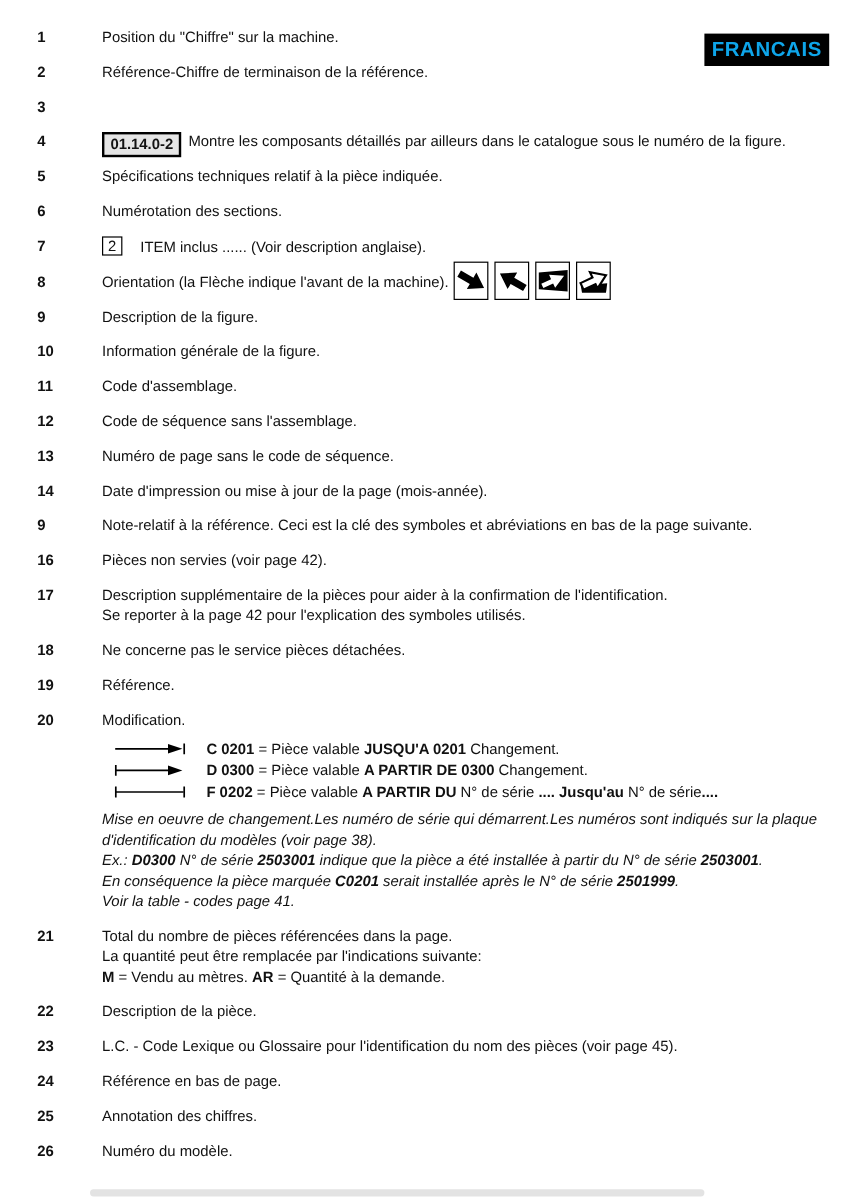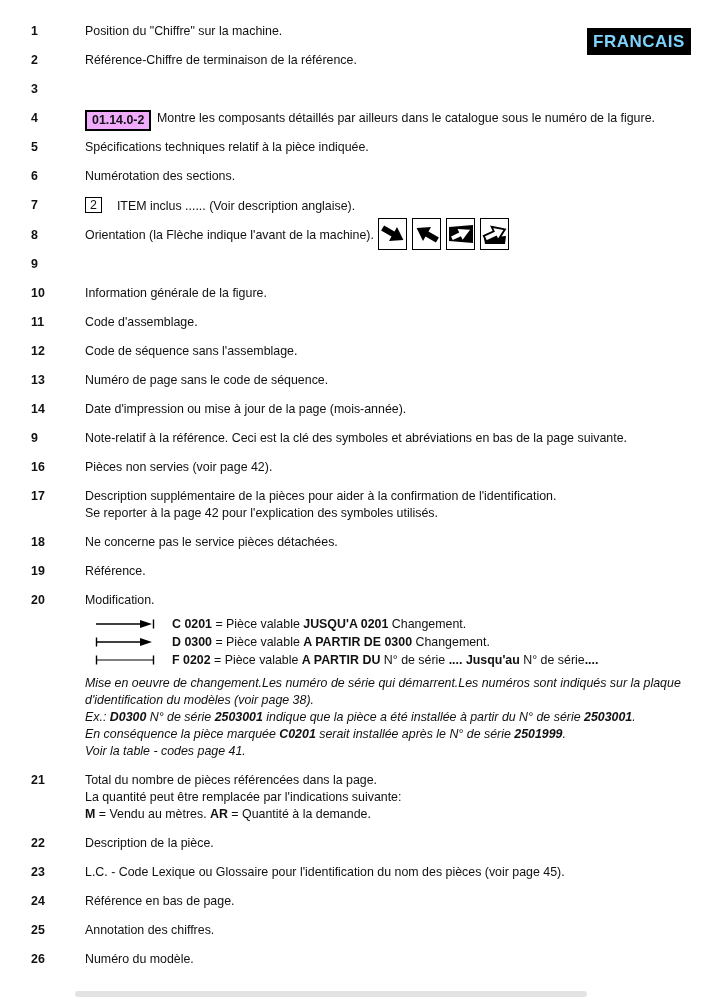--- a/index.html
+++ b/index.html
@@ -3,33 +3,33 @@
 <meta charset="utf-8">
 <style>
   html,body{margin:0;padding:0;background:#fff;}
   body{
     width:720px;height:1000px;overflow:hidden;position:relative;
     font-family:"Liberation Sans",sans-serif;font-size:12.4px;color:#111;
     -webkit-font-smoothing:antialiased;
   }
   .page{position:relative;width:720px;height:1000px;box-sizing:border-box;padding-top:23px;}
   .badge{
-    position:absolute;top:28px;left:587px;width:104px;height:27px;background:#000;color:#7dd3fc;
+    position:absolute;top:28px;left:587px;width:104px;height:27px;background:#000;color:#0ea5e9;
     font-weight:bold;font-size:17px;letter-spacing:.5px;
     display:flex;align-items:center;justify-content:center;
   }
   .row{display:flex;margin-bottom:12px;}
   .num{flex:none;width:54px;padding-left:31px;font-weight:bold;line-height:17px;}
   .content{flex:1;position:relative;line-height:17px;padding-right:26px;}
   .line{min-height:17px;}
   .seg-b{font-weight:bold;}
   
   .ref-box{
     position:absolute;left:0;top:0;border:2px solid #000;padding:0 5px;height:17px;
-    font-weight:bold;display:flex;align-items:center;background:#f0abfc;
+    font-weight:bold;display:flex;align-items:center;background:#e5e5e5;
   }
   .has-box .lines{margin-left:72px;}
   
   .small-box{
     display:inline-block;border:1.5px solid #000;padding:0 4px;margin-right:15px;
     line-height:14px;vertical-align:1px;
   }
   
   .oicons{position:absolute;left:293px;top:-9px;display:flex;gap:5px;}
   .oicon{
@@ -130,20 +130,25 @@
       <svg width="26" height="24" viewBox="0 0 26 24">
         <polygon points="2,16 24,14 23,22 3,22" fill="#000"></polygon>
         <polygon points="2,9 13,9 13,4 24,12 13,19 13,15 2,15" fill="#fff" stroke="#000" stroke-width="1.8" transform="rotate(-25 13 12)"></polygon>
       </svg>
     </span>
   </span>
         </div>
   </div>
       <div class="row">
     <div class="num">9</div>
+    <div class="content">
+      <div class="lines">
+            <div class="line"><span>Description de la figure.</span></div>
+          </div>
+    </div>
   </div>
       <div class="row">
     <div class="num">10</div>
     <div class="content">
       <div class="lines">
             <div class="line"><span>Information générale de la figure.</span></div>
           </div>
     </div>
   </div>
       <div class="row">

